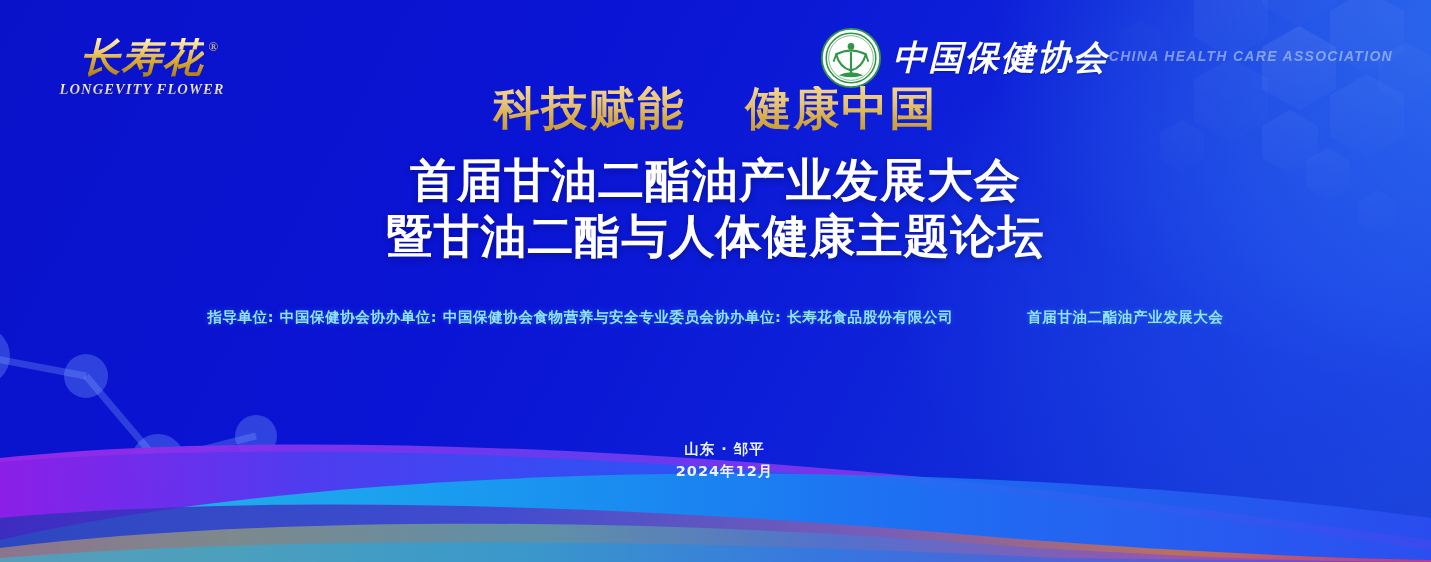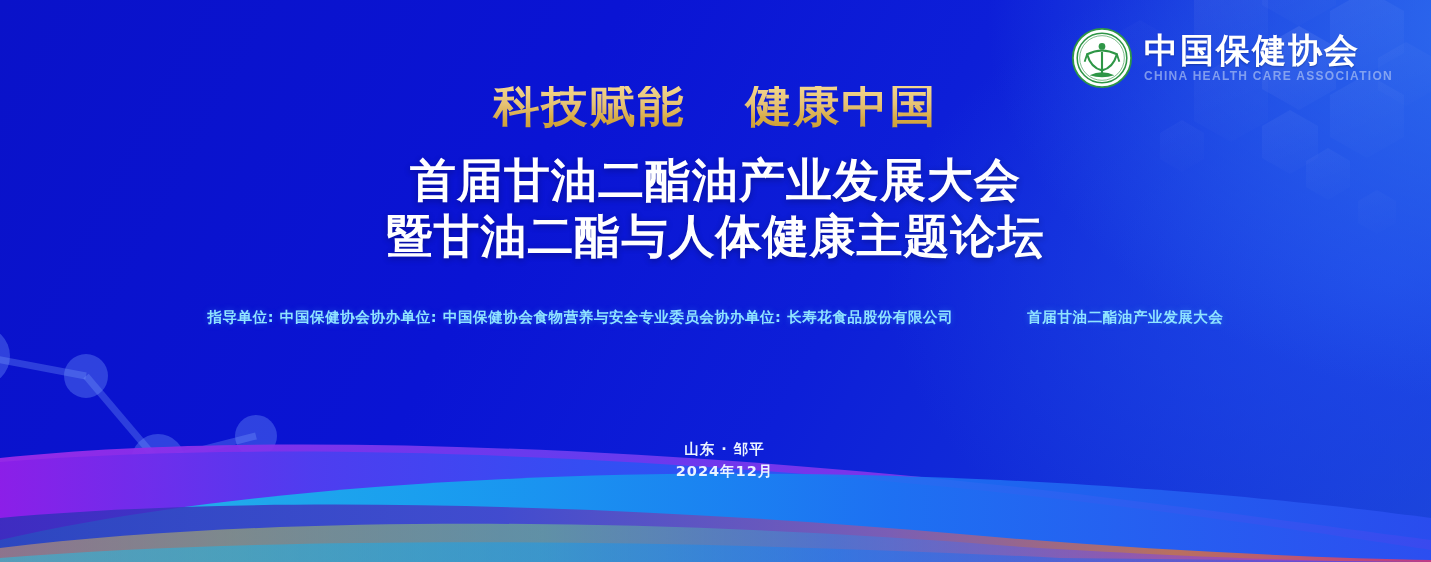--- a/index.html
+++ b/index.html
@@ -50,39 +50,39 @@
     margin-top:3px;
     font-family:"Liberation Serif","DejaVu Serif",serif;
     font-size:14.5px; font-weight:700; font-style:italic; letter-spacing:1.1px;
     background:linear-gradient(180deg,#ffffff 0%,#e9e2cf 45%,#b9ab84 100%);
     -webkit-background-clip:text; background-clip:text; color:transparent;
   }
 
   
   .logo-right { position:absolute; right:38px; top:27px; display:flex; align-items:center; gap:11px; }
   .emblem { width:62px; height:62px; flex:0 0 62px; }
-  .logo-right .texts { display:flex; flex-direction:column; }
+  .logo-right .texts { display:flex; flex-direction:row;font-style:italic; }
   .logo-right .cn {
     font-family:"Liberation Serif","DejaVu Serif",serif;
     font-size:34px; font-weight:700; color:#ffffff; line-height:1.05;
     letter-spacing:2px; white-space:nowrap;
     text-shadow:0 1px 2px rgba(0,0,0,0.25);
   }
   .logo-right .en {
-    margin-top:0;
-    font-size:12px; font-weight:700; letter-spacing:1.3px;
+    margin-top:8px;
+    font-size:14px; font-weight:700; letter-spacing:1.3px;
     color:rgba(185,205,245,0.62); white-space:nowrap;
   }
 
   
   .slogan {
     position:absolute; top:86px; left:0; right:0; text-align:center;
     font-size:46px; font-weight:700; line-height:1;
     letter-spacing:2px;
-    font-family:Liberation Mono, monospace;
+    font-family:Liberation Serif, serif;
     background:linear-gradient(180deg,#f3d68e 0%,#e6c274 40%,#d5a943 72%,#c79a33 100%);
     -webkit-background-clip:text; background-clip:text; color:transparent;
     text-shadow:none;
   }
   .slogan .gap { display:inline-block; width:60px; }
 
   
   .title { position:absolute; top:152px; left:0; right:0; text-align:center; }
   .title .line {
     font-size:46px; font-weight:700; color:#ffffff;
@@ -193,20 +193,26 @@
     </defs>
 
     <path d="M0,36 C300,4 760,34 1060,70 C1230,90 1350,108 1431,118 L1431,140 L0,140 Z" fill="url(#w5)" opacity="0.95"></path>
     <path d="M0,40 C340,12 820,44 1180,92 C1300,108 1380,120 1431,128 L1431,140 L0,140 Z" fill="url(#w1)" opacity="0.92"></path>
     <path d="M0,118 C250,60 640,40 1000,58 C1200,68 1340,84 1431,96 L1431,140 L0,140 Z" fill="url(#w2)" opacity="0.9"></path>
     <path d="M0,96 C260,72 620,82 960,112 C1140,128 1320,136 1431,138 L1431,140 L0,140 Z" fill="url(#w4)" opacity="0.82"></path>
     <path d="M0,126 C280,92 660,96 1010,124 C1200,136 1340,140 1431,140 L1431,140 L0,140 Z" fill="url(#w3)" opacity="0.62"></path>
     <path d="M0,136 C300,112 700,118 1060,136 L1431,140 L1431,140 L0,140 Z" fill="url(#w2)" opacity="0.5"></path>
   </svg>
 
+  <div class="logo-left">
+    <div class="cn">
+      <span>长寿花</span><span class="reg">®</span>
+    </div>
+    <div class="en">LONGEVITY FLOWER</div>
+  </div>
 
   <div class="logo-right">
     <svg class="emblem" viewBox="0 0 100 100">
       <circle cx="50" cy="50" r="47" fill="#ffffff" stroke="#2e9646" stroke-width="3"></circle>
       <circle cx="50" cy="50" r="40" fill="none" stroke="#2e9646" stroke-width="2.5"></circle>
       <circle cx="50" cy="50" r="36" fill="none" stroke="#2e9646" stroke-width="1"></circle>
       <path d="M50 26 a5.4 5.4 0 1 1 0 10.8 a5.4 5.4 0 1 1 0 -10.8 Z" fill="#2e9646"></path>
       <path d="M26 44 q24 -12 48 0 q-6 22 -24 26 q-18 -4 -24 -26 Z" fill="none" stroke="#2e9646" stroke-width="3.4"></path>
       <path d="M50 40 L50 78" stroke="#2e9646" stroke-width="3.4"></path>
       <path d="M30 78 q20 -10 40 0 q-20 6 -40 0 Z" fill="#2e9646"></path>

